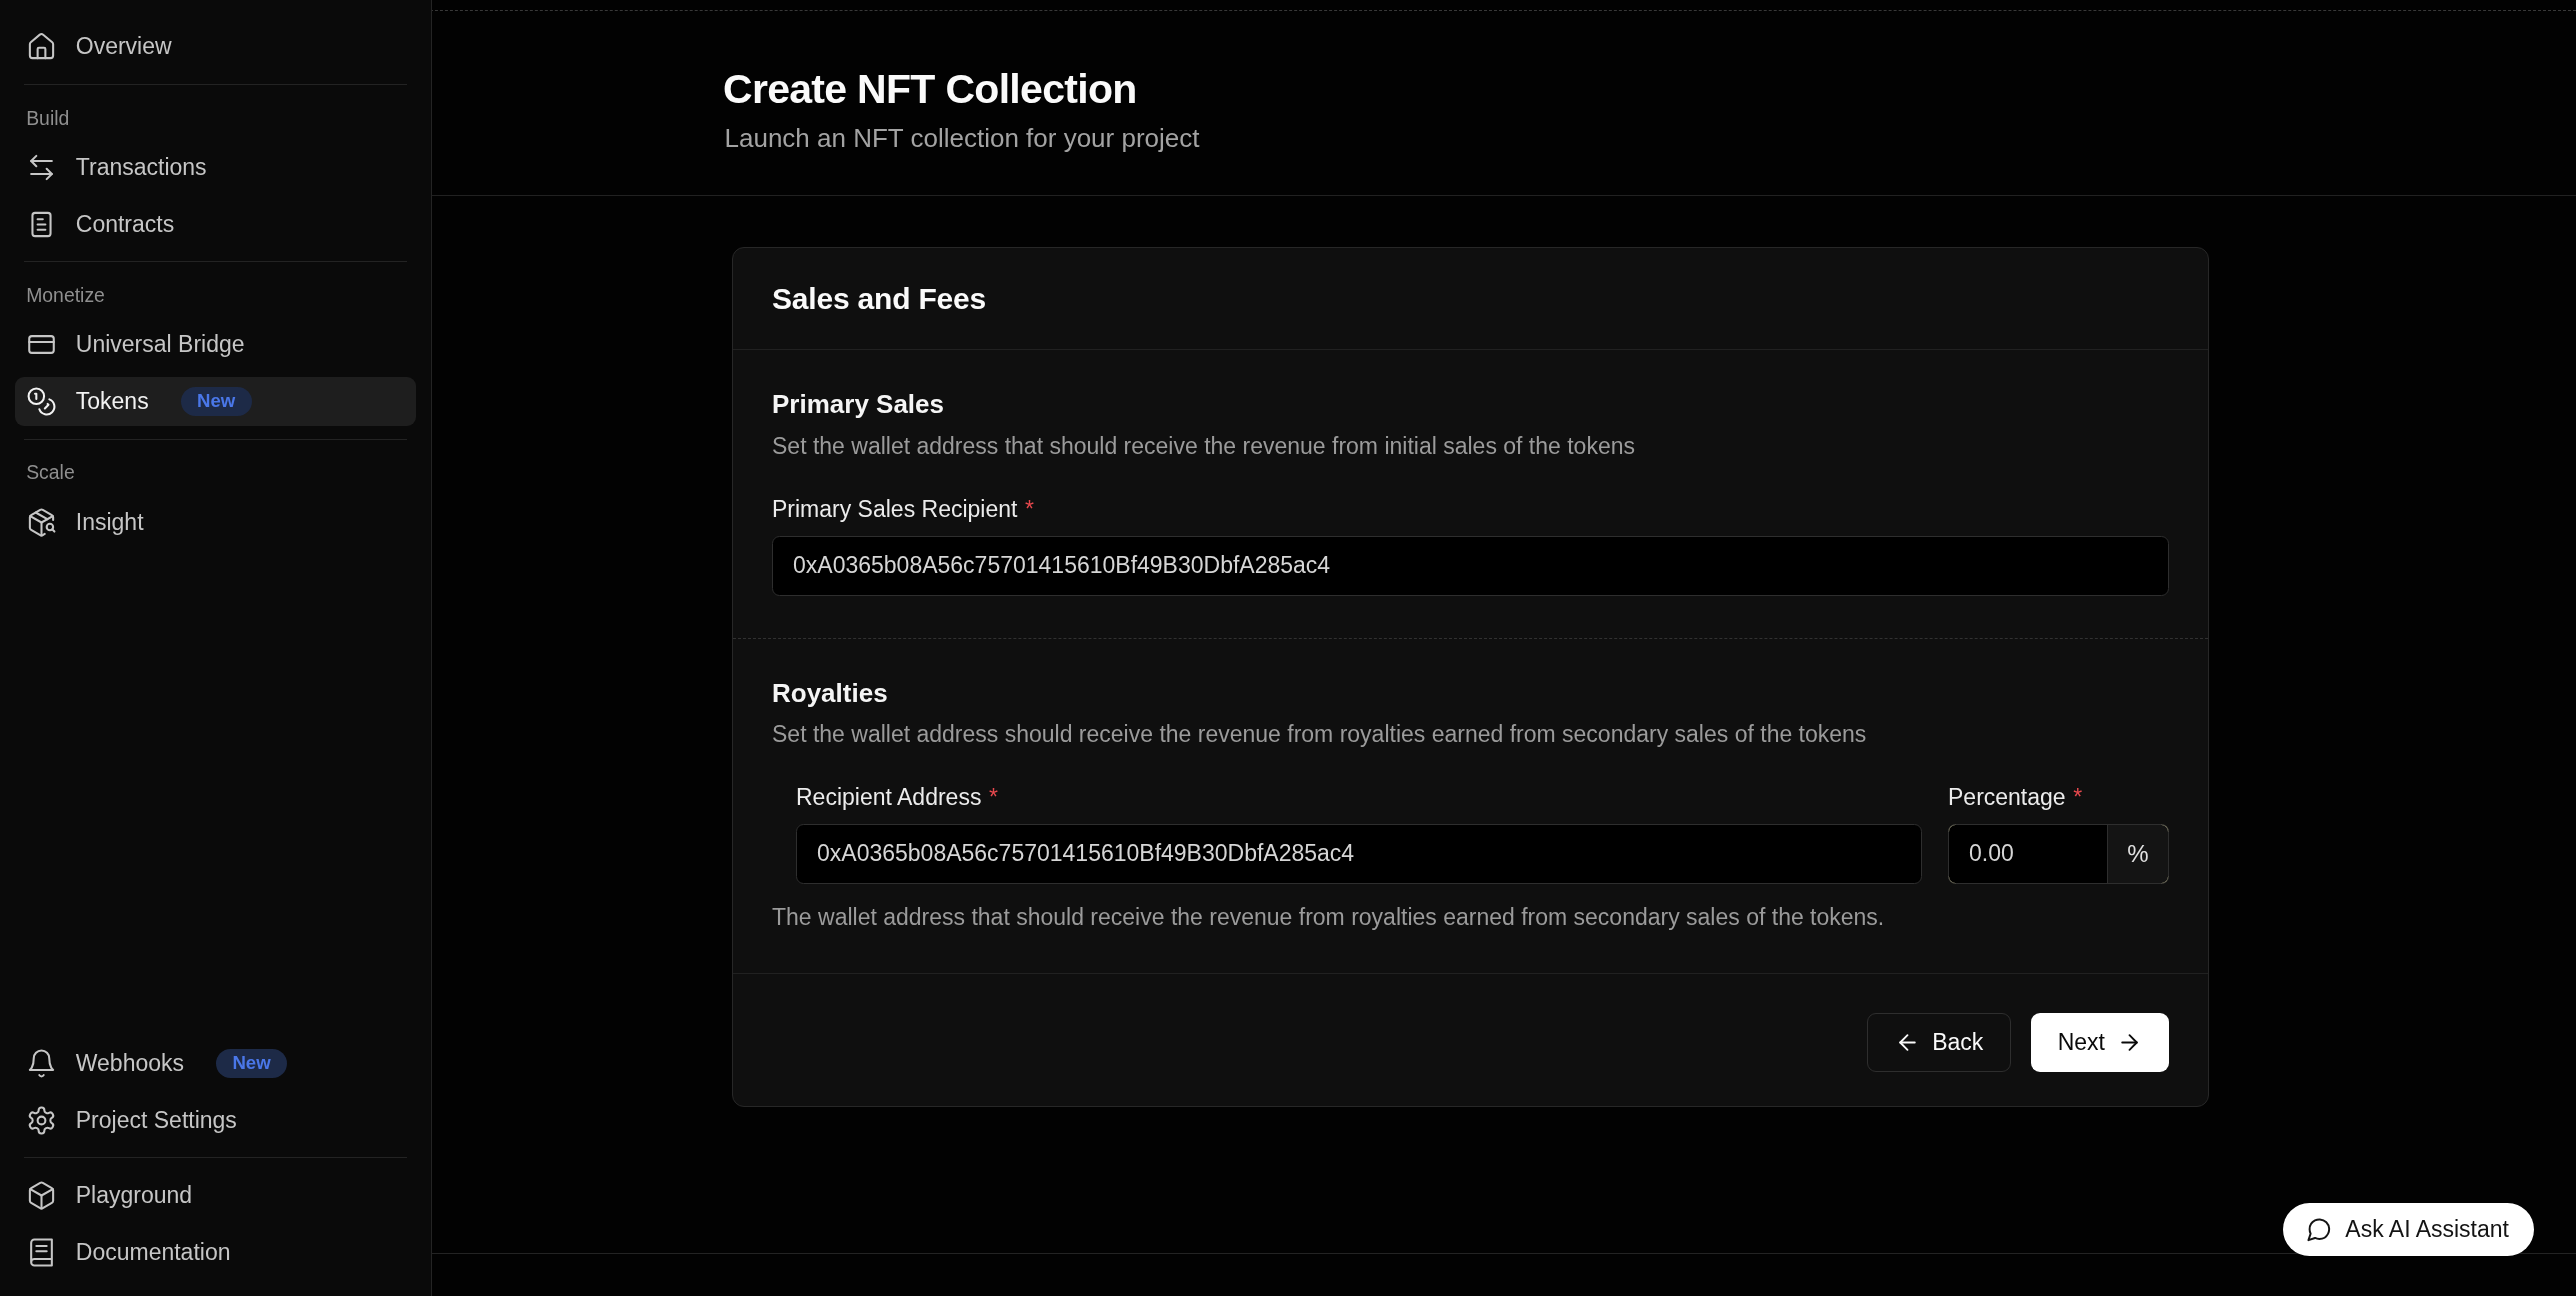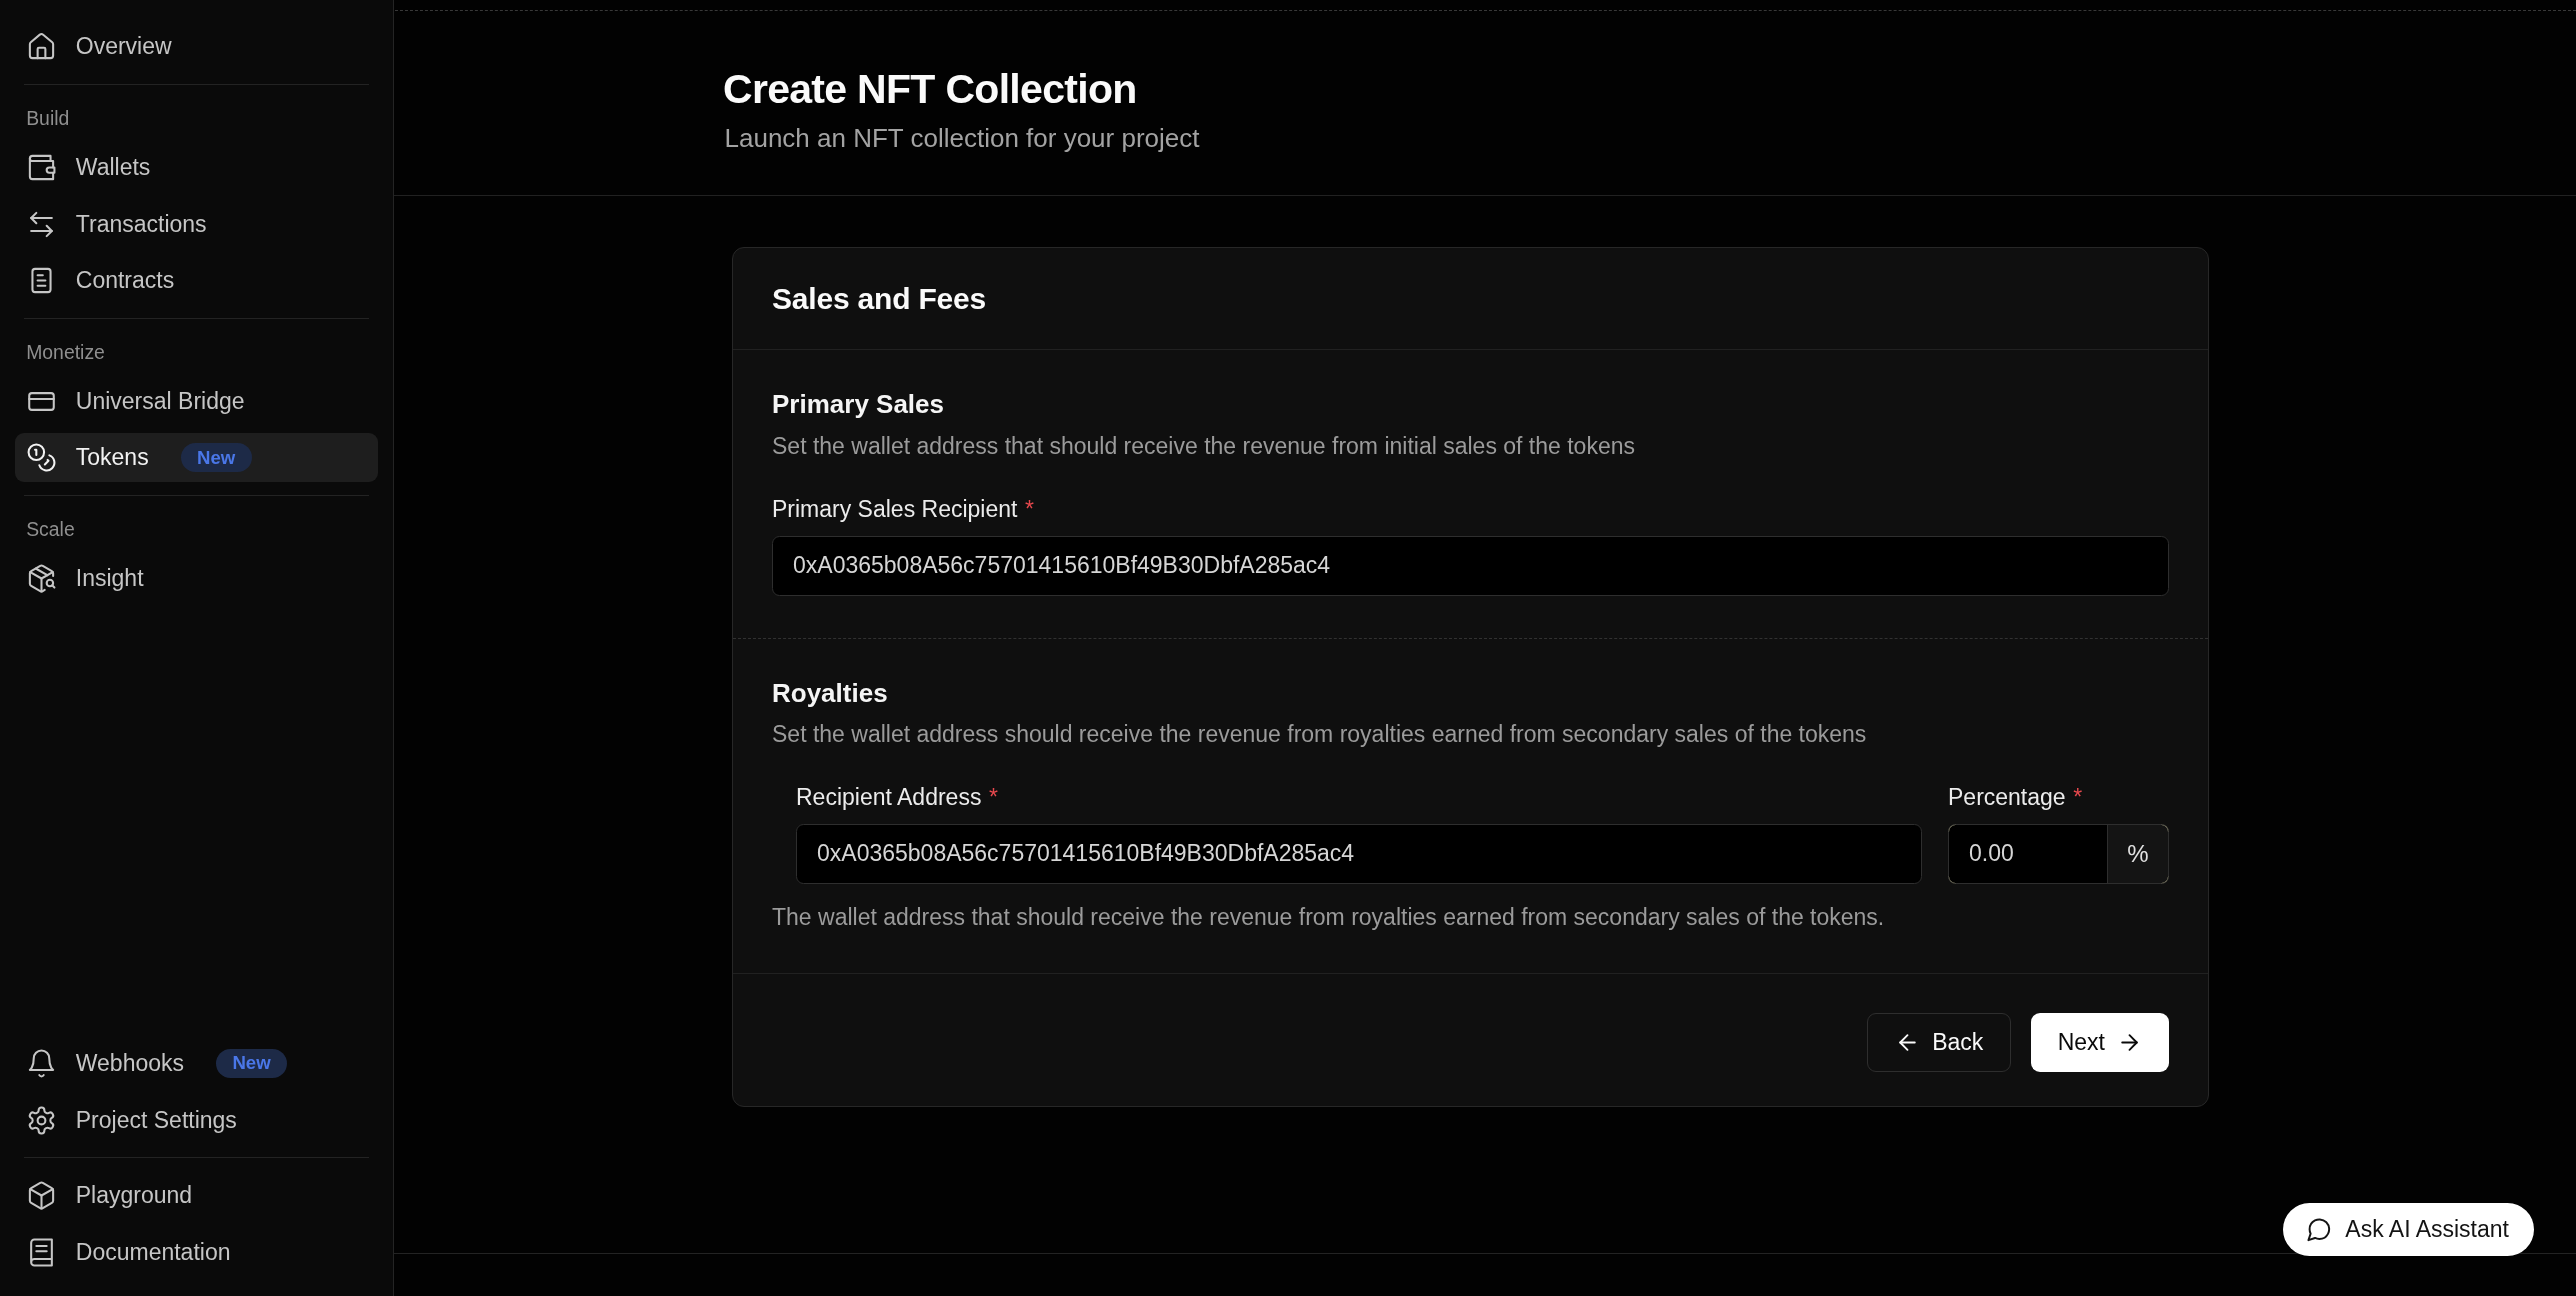--- a/index.html
+++ b/index.html
@@ -1,21 +1,21 @@
 <!DOCTYPE html>
 <html style="font-size:12px"><head>
 <meta charset="utf-8">
 <style>
   * { box-sizing: border-box; }
   html,body { margin:0; padding:0; width:2576px; height:1297px; overflow:hidden;
     background:#000; font-family:"Liberation Sans","DejaVu Sans",sans-serif;
     -webkit-font-smoothing:antialiased; }
 
   
-  .sidebar { position:fixed; left:0; top:0; bottom:0; width:394px; background:#0a0a0a;
+  .sidebar { position:fixed; left:0; top:0; bottom:0; width:432px; background:#0a0a0a;
     border-right:0.7px solid #242424; padding:22.4px 15px 19.4px; display:flex; flex-direction:column; z-index:2; }
   .nav-item { display:flex; align-items:center; gap:18.6px; height:49px; padding:0 11.2px;
     border-radius:9px; color:#c6c6c6; font-size:23px; cursor:pointer; white-space:nowrap; }
   .nav-item + .nav-item { margin-top:7.5px; }
   .nav-item.active { background:#1e1e1e; color:#f2f2f2; }
   .icon { display:flex; align-items:center; justify-content:center; flex:none; }
   .icon svg { width:31px; height:31px; display:block; }
   .sb-divider { border:0; border-top:0.7px solid #232323; margin:12.7px 9px; }
   .section-label { font-size:19.4px; color:#8f8f8f; margin:9px 11.2px 13.4px; }
   .badge { background:#1d2a47; color:#4a77e8; font-size:18.6px; font-weight:700;
@@ -79,30 +79,20 @@
     </span>
     <span>Overview</span>
   </div>
 
   <hr class="sb-divider">
   <div class="section-label">Build</div>
 
   <div class="nav-item">
     <span class="icon">
       <svg viewBox="0 0 24 24" fill="none" stroke="currentColor" stroke-width="1.6" stroke-linecap="round" stroke-linejoin="round">
-          <path d="M21 12V7H5a2 2 0 0 1 0-4h14v4"></path>
-          <path d="M3 5v14a2 2 0 0 0 2 2h16v-5"></path>
-          <path d="M18 12a2 2 0 0 0 0 4h4v-4Z"></path>
-        </svg>
-    </span>
-    <span>Wallets</span>
-  </div>
-  <div class="nav-item">
-    <span class="icon">
-      <svg viewBox="0 0 24 24" fill="none" stroke="currentColor" stroke-width="1.6" stroke-linecap="round" stroke-linejoin="round">
           <path d="m8 3-4 4 4 4"></path>
           <path d="M4 7h16"></path>
           <path d="m16 21 4-4-4-4"></path>
           <path d="M20 17H4"></path>
         </svg>
     </span>
     <span>Transactions</span>
   </div>
   <div class="nav-item">
     <span class="icon">

